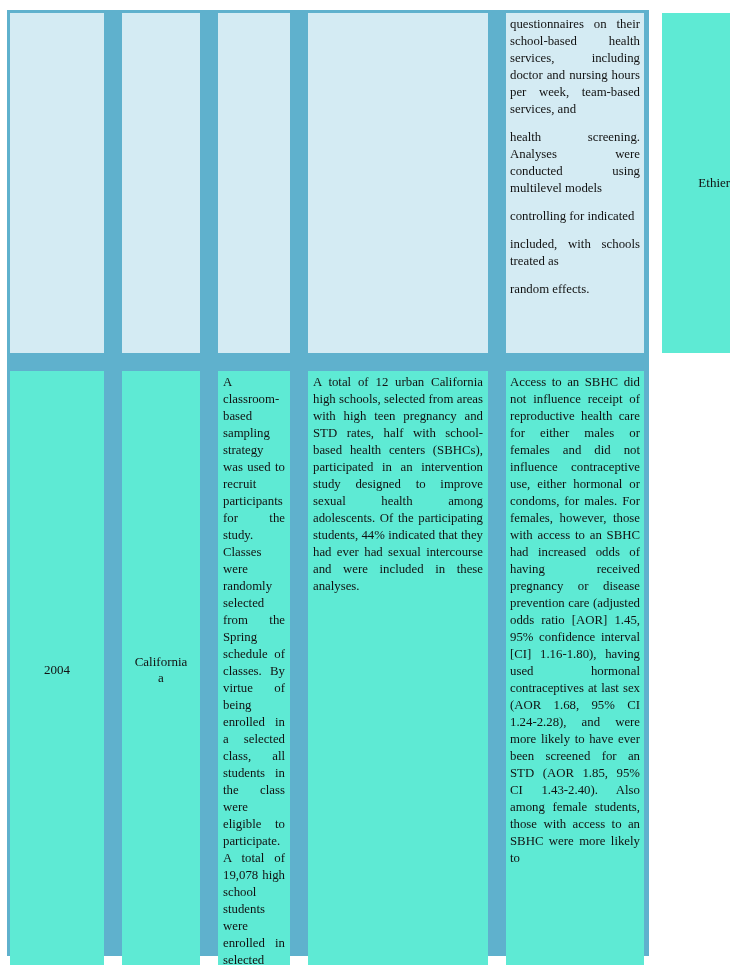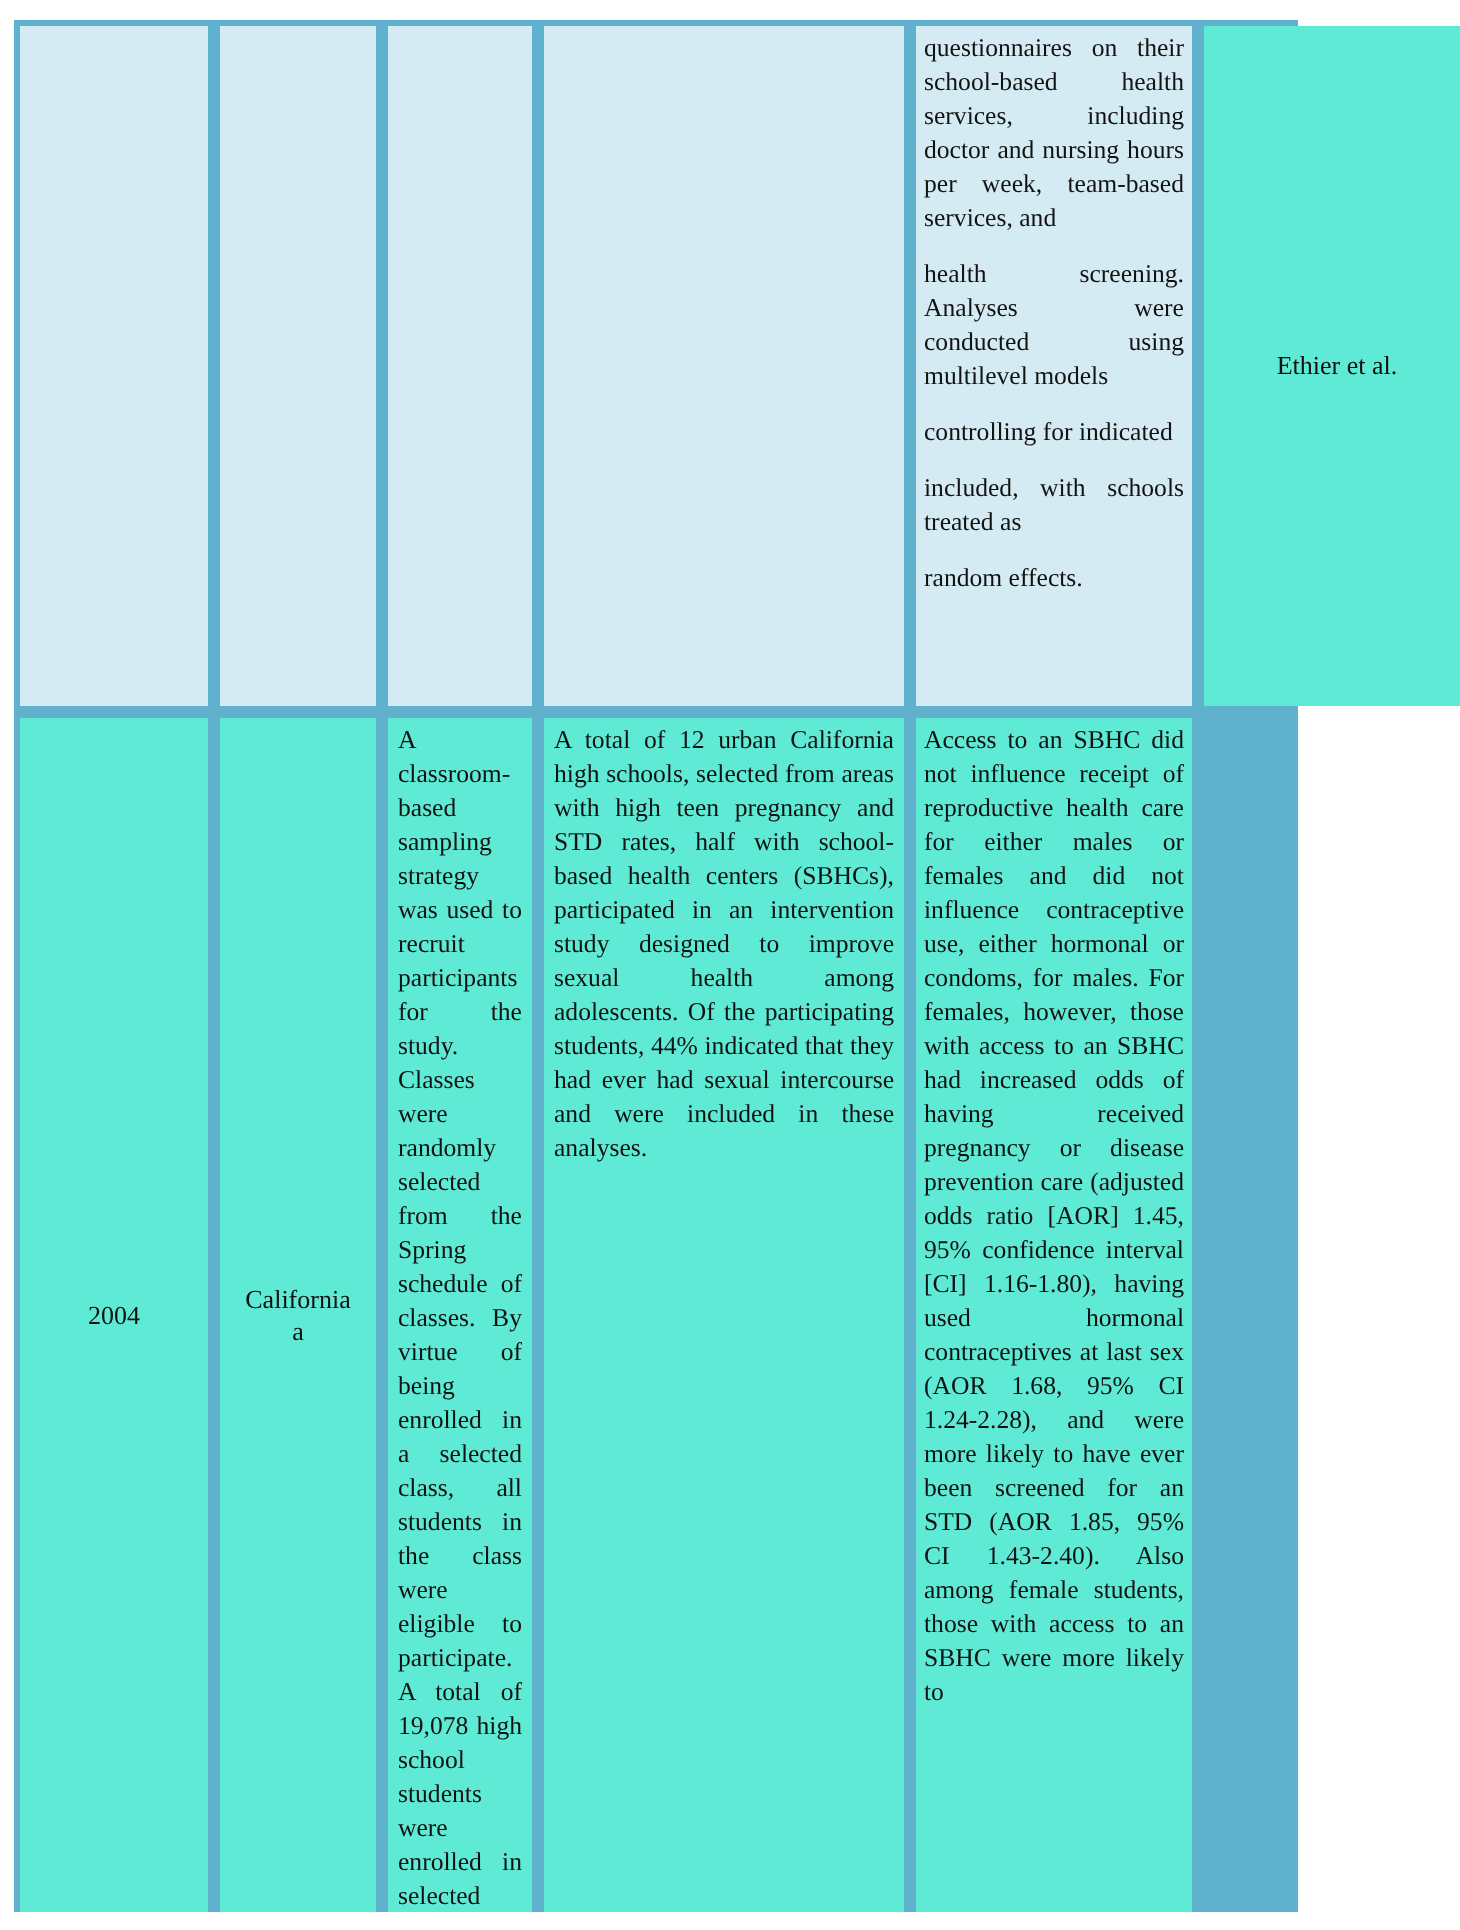--- a/index.html
+++ b/index.html
@@ -20,21 +20,21 @@
     position: absolute;
     left: 7px;
     top: 10px;
     width: 642px;
     height: 946px;
     box-sizing: border-box;
     background: #5fb1cd;            
     display: grid;
     grid-template-columns: 94px 78px 72px 180px 138px 133px;
     grid-template-rows: 340px 597px;
-    gap: 6px;
+    gap: 18px;
     padding: 3px;
   }
   .cell {
     box-sizing: border-box;
     overflow: hidden;
   }
   .row-continued { background: #d4ebf3; }
   .row-study     { background: #5eead4; }
 
   .cell-center {

